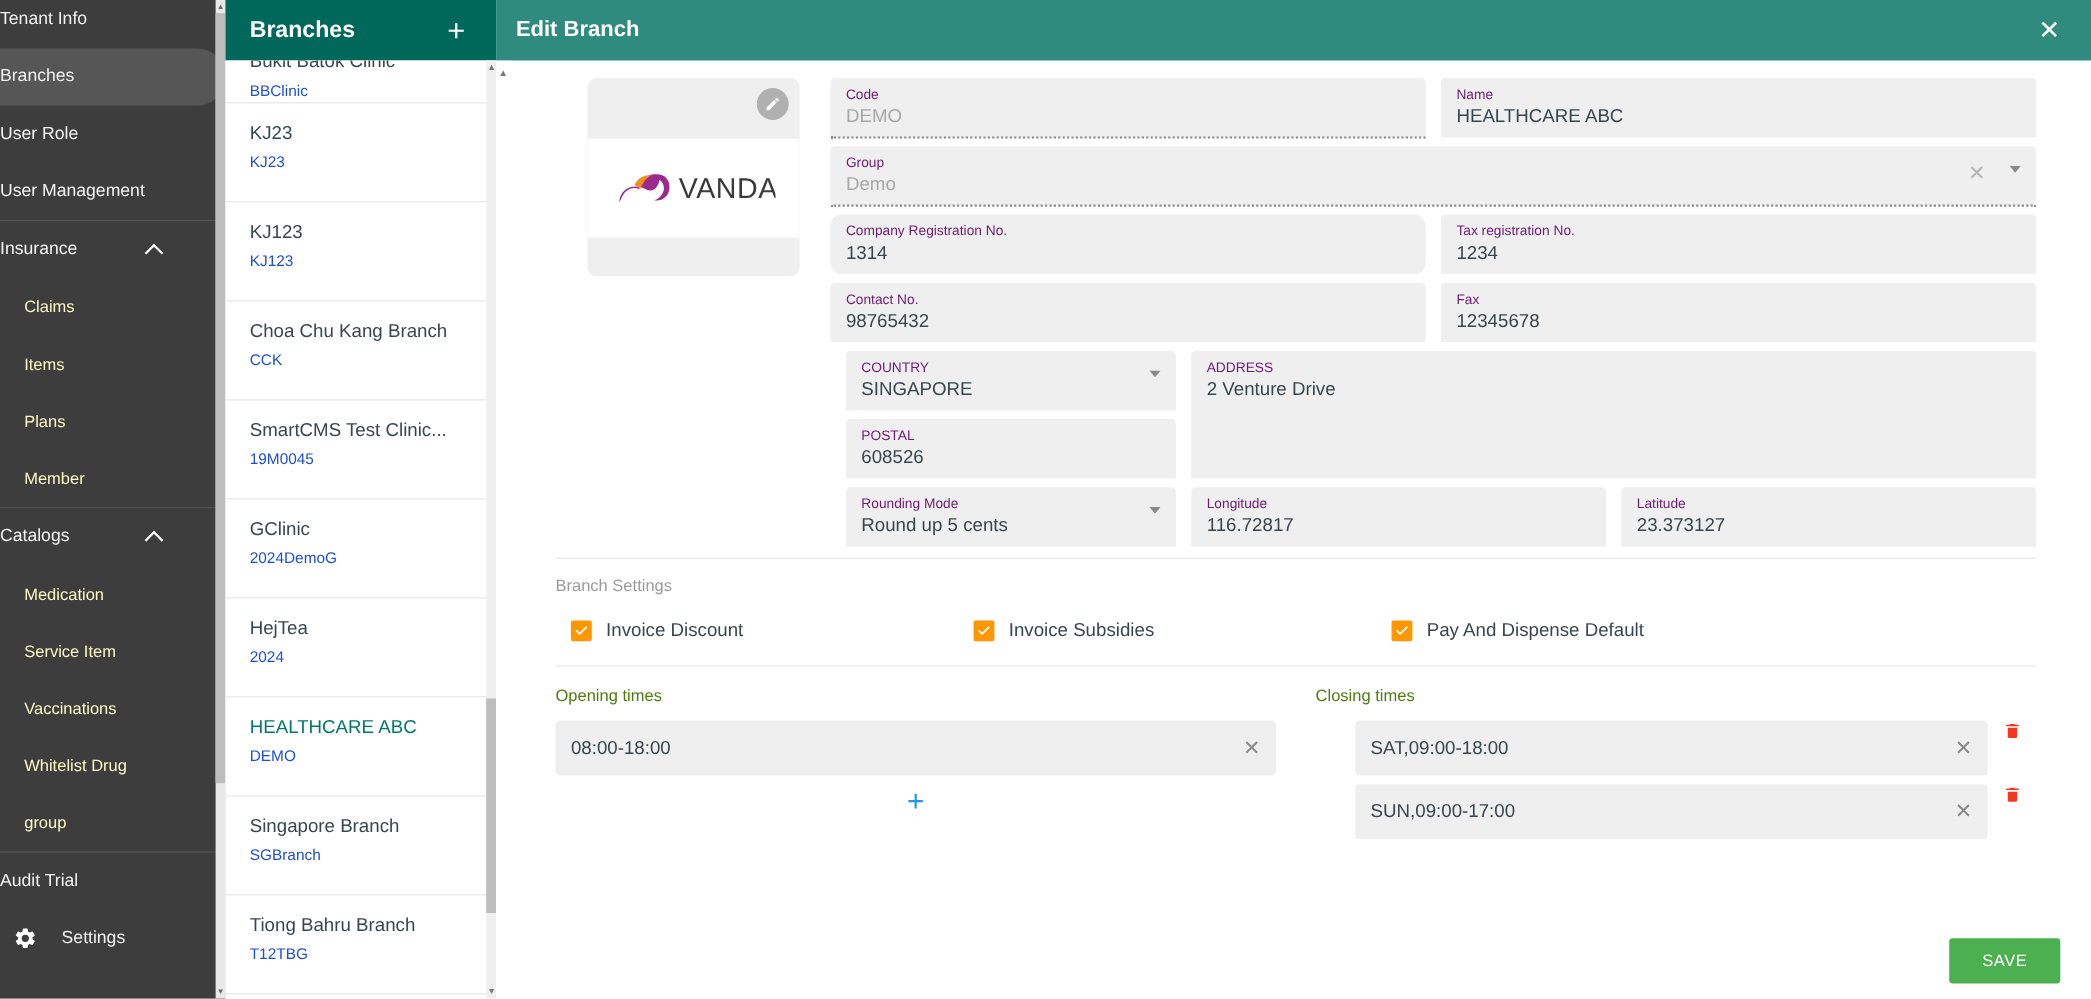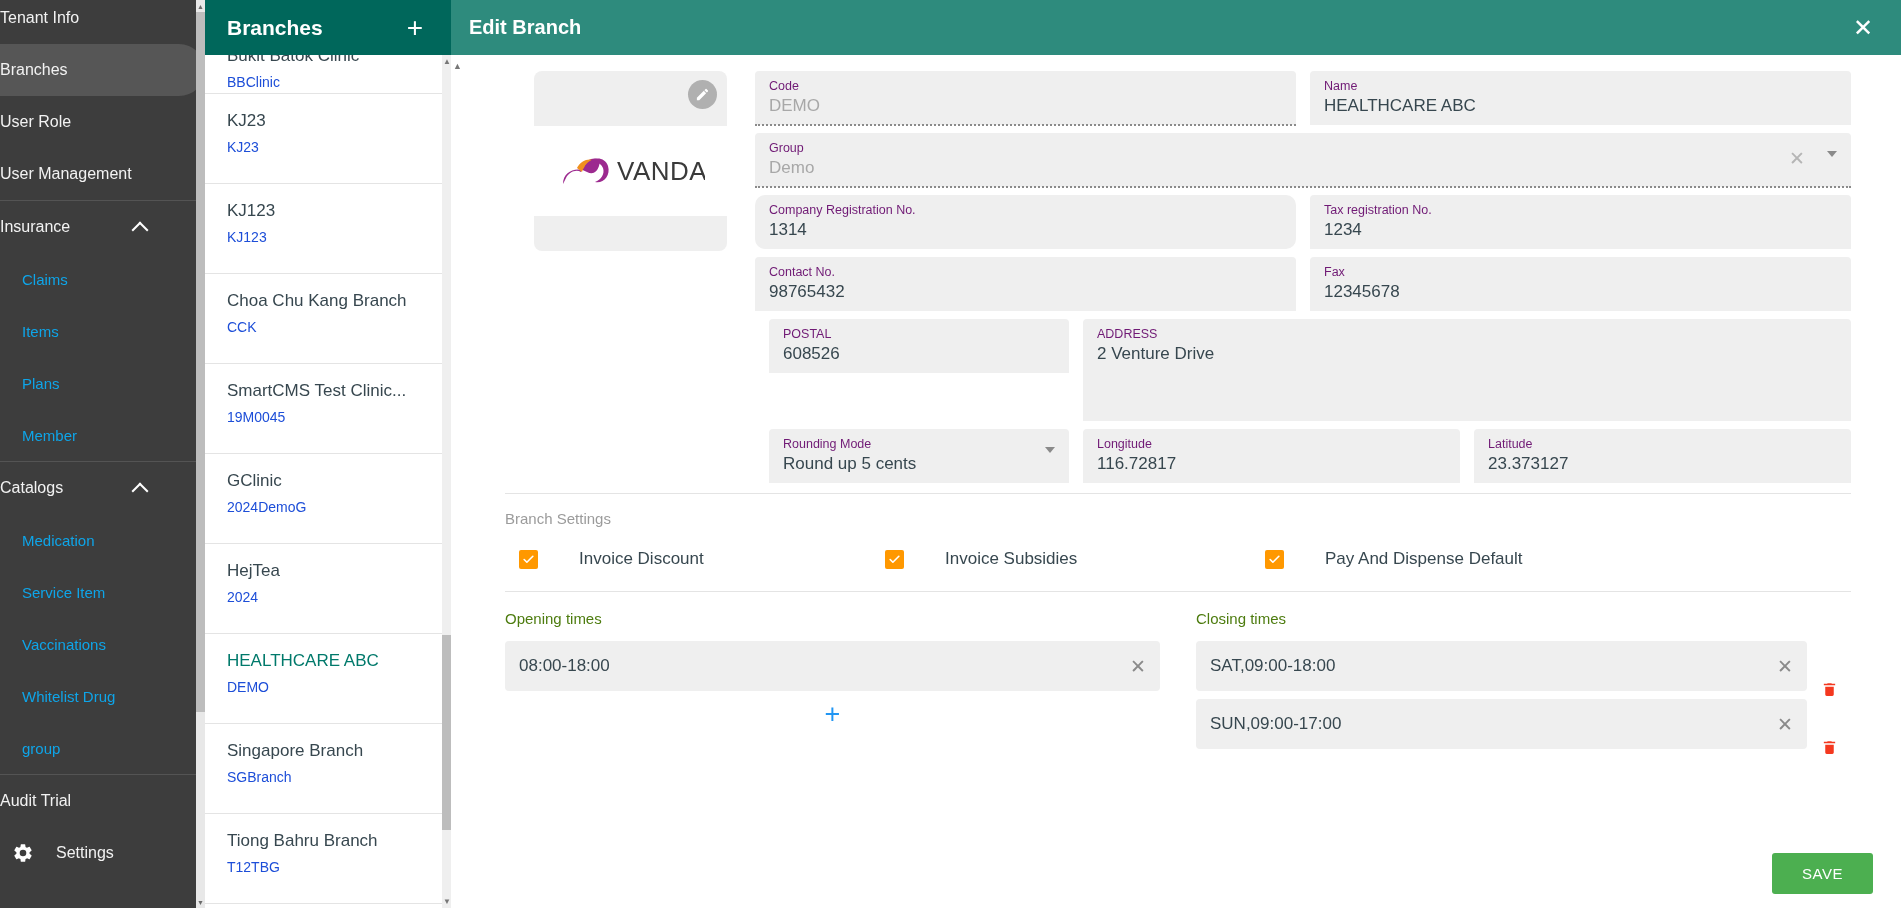--- a/index.html
+++ b/index.html
@@ -25,21 +25,21 @@
     padding-left: 0px; font-size: 16px; color: #f2f2f2;
     cursor: pointer; position: relative;
   }
   .nav-item .lbl { padding-left: 0px; }
   .nav-item.top { padding-left: 0; }
   .nav-item.active {
     background: #565656;
     border-top-right-radius: 26px;
     border-bottom-right-radius: 26px;
   }
-  .nav-item.sub { font-size: 15px; color: #0ea5e9; }
+  .nav-item.sub { font-size: 15px; color: #fef9c3; }
   .nav-item.sub .lbl { padding-left: 22px; }
   .nav-group {
     height: 52px; display: flex; align-items: center; justify-content: space-between;
     font-size: 16px; color: #f2f2f2; cursor: pointer; padding-right: 56px;
   }
   .nav-sep { height: 1px; background: #545454; margin: 0; }
   .chev { width: 16px; height: 16px; position: relative; }
   .chev::before {
     content: ""; position: absolute; left: 1px; top: 5px;
     width: 10px; height: 10px; border-left: 2px solid #ffffff; border-top: 2px solid #ffffff;
@@ -150,41 +150,41 @@
   .fld .clear-x {
     position: absolute; right: 46px; top: 16px; font-size: 19px; color: #b5b5b5; cursor: pointer;
     line-height: 1;
   }
   .fld.upper .lab { text-transform: uppercase; }
 
   
   .sect { margin: 10px 50px 0 40px; border-top: 1px solid #e4e4e4; padding-top: 16px; }
   .sect-lab { font-size: 15px; color: #9b9b9b; margin-bottom: 22px; }
   .cbrow { display: flex; }
-  .cbcell { width: 380px; display: flex; align-items: center; gap: 28px; }
+  .cbcell { width: 380px; display: flex; align-items: center; }
   .cb {
     width: 19px; height: 19px; background: #ff9800; border-radius: 2px; margin-right: 13px;
     display: flex; align-items: center; justify-content: center; cursor: pointer;
   }
   .cb svg { display: block; }
   .cblab { font-size: 17px; color: #37474f; }
 
   
   .times { margin: 22px 50px 0 40px; border-top: 1px solid #e4e4e4; padding-top: 18px; display: flex; gap: 36px; }
   .timecol { flex: 1; }
   .timecol-lab { font-size: 15px; color: #4d7c0f; margin-bottom: 14px; }
   .timebox {
     background: #efefef; border-radius: 4px; height: 50px; display: flex; align-items: center;
     padding: 0 14px; position: relative; margin-bottom: 8px;
   }
   .timebox .tv { font-size: 17px; color: #37474f; }
   .timebox .tx {
     position: absolute; right: 14px; font-size: 19px; color: #8a8a8a; cursor: pointer; line-height: 1;
   }
-  .timerow { display: flex; align-items: flex-end; }
+  .timerow { display: flex; align-items: flex-start; margin-left: 36px; }
   .timerow .timebox { flex: 1; margin-bottom: 8px; }
   .trash { width: 44px; display: flex; align-items: center; justify-content: center; cursor: pointer; }
   .addbtn {
     text-align: center; color: #2196f3; font-size: 27px; line-height: 30px; cursor: pointer;
     margin-top: 6px; font-weight: 300;
   }
 
   .savebar { position: absolute; right: 28px; bottom: 14px; }
   .savebtn {
     background: #4caf50; color: #fff; font-size: 15px; letter-spacing: .5px;
@@ -402,20 +402,25 @@
               <div class="fld" style="flex:1;">
                 <div class="lab">Fax</div>
                 <div class="val">12345678</div>
               </div>
             </div>
           </div>
         </div>
 
         <div style="display:flex; gap:14px; padding: 0 50px 0 304px;">
           <div style="width:300px; flex:0 0 300px;">
+            <div class="fld upper" style="margin-bottom:8px;">
+              <div class="lab">COUNTRY</div>
+              <div class="val">SINGAPORE</div>
+              <span class="caret"></span>
+            </div>
             <div class="fld upper">
               <div class="lab">POSTAL</div>
               <div class="val">608526</div>
             </div>
           </div>
           <div class="fld upper" style="flex:1; min-height:102px;">
             <div class="lab">ADDRESS</div>
             <div class="val">2 Venture Drive</div>
           </div>
         </div>

